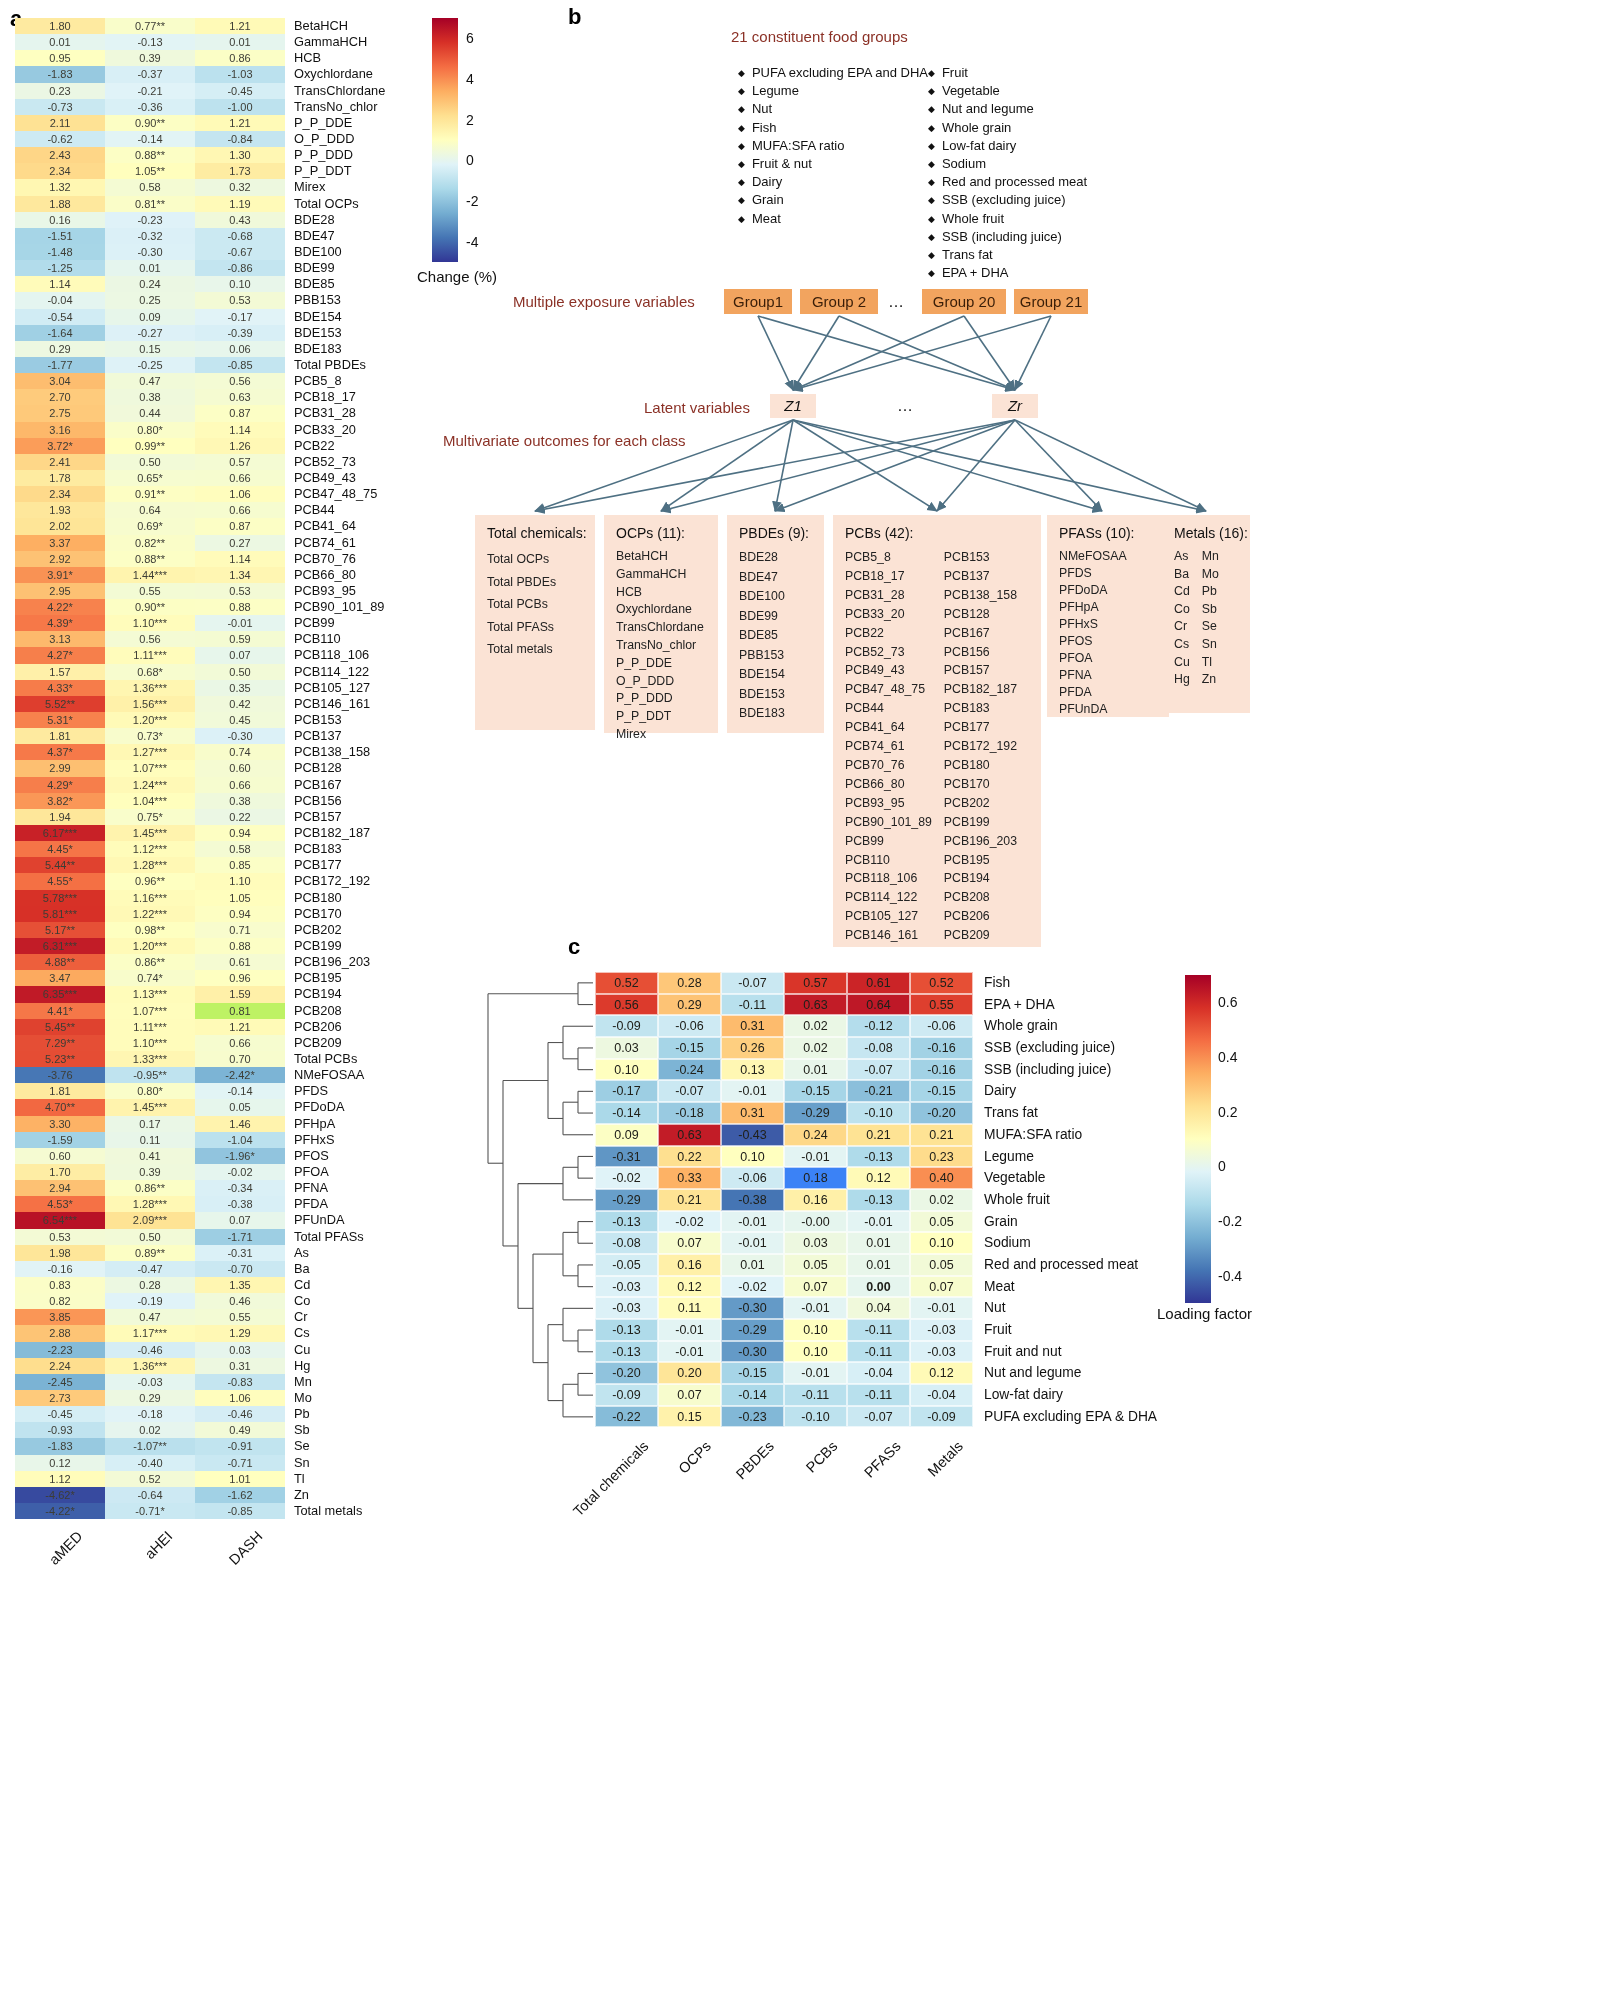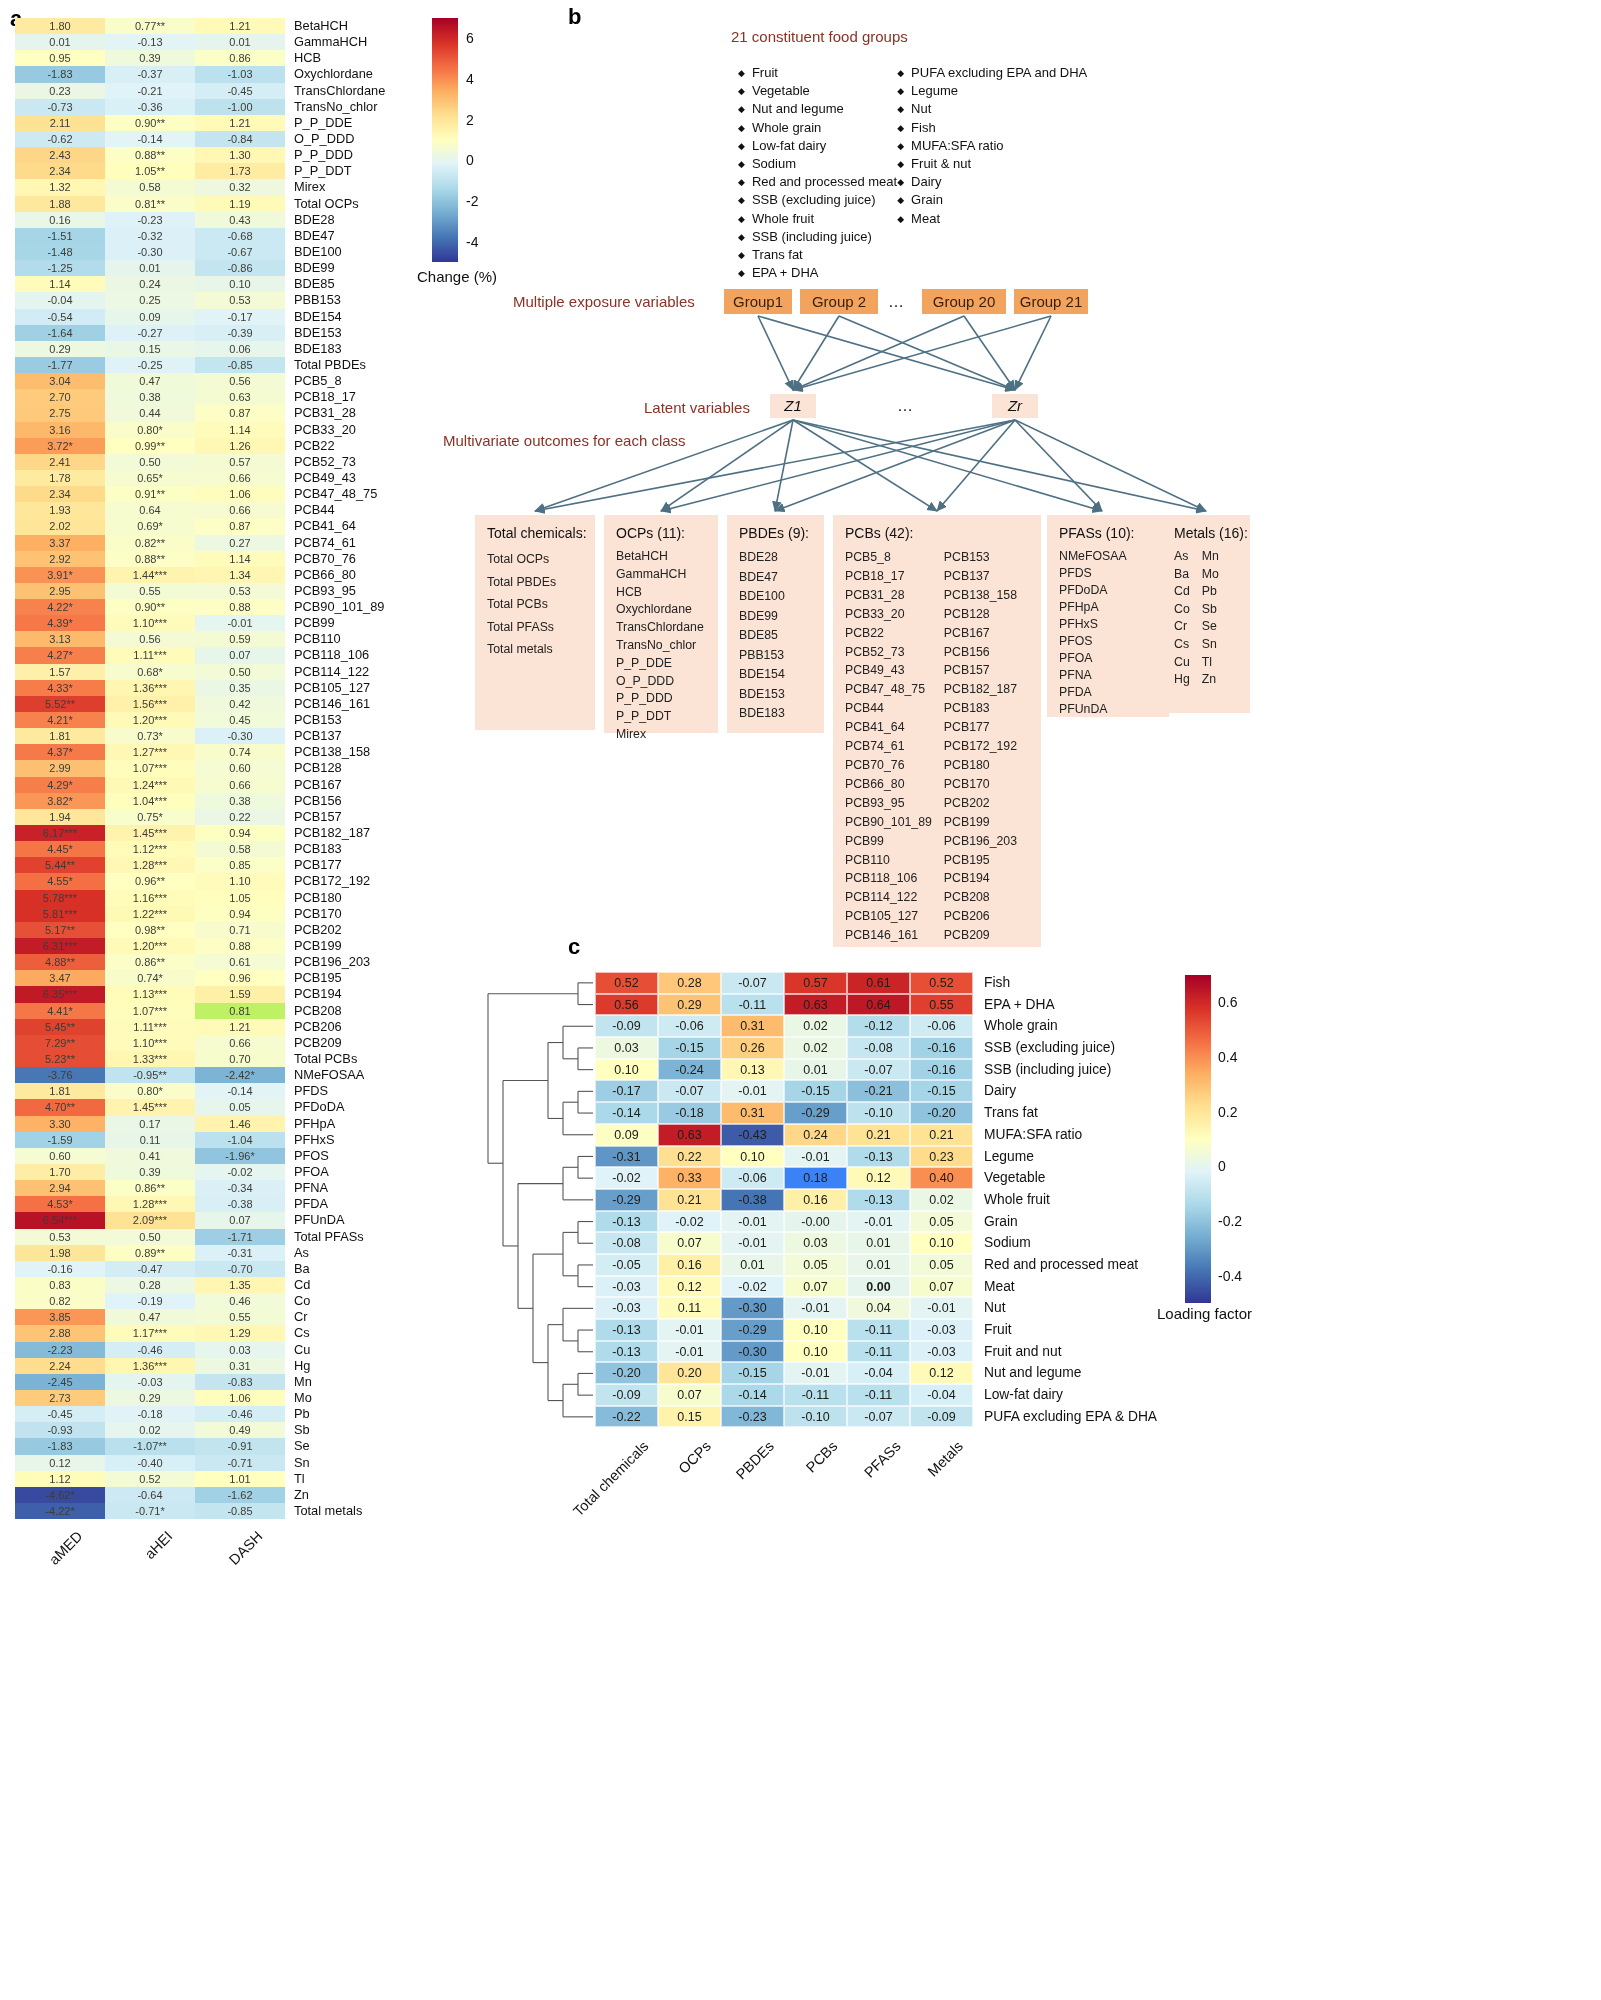--- a/index.html
+++ b/index.html
@@ -294,21 +294,21 @@
         <div class="a-cell" style="background: rgb(234, 247, 229);">0.35</div>
         <div class="a-rowlabel">PCB105_127</div>
       </div>
       <div class="a-row">
         <div class="a-cell" style="background: rgb(222, 62, 46);">5.52**</div>
         <div class="a-cell" style="background: rgb(255, 241, 169);">1.56***</div>
         <div class="a-cell" style="background: rgb(240, 249, 219);">0.42</div>
         <div class="a-rowlabel">PCB146_161</div>
       </div>
       <div class="a-row">
-        <div class="a-cell" style="background: rgb(247, 130, 77);">4.21*</div>
+        <div class="a-cell" style="background: rgb(247, 130, 77);">5.31*</div>
         <div class="a-cell" style="background: rgb(255, 250, 183);">1.20***</div>
         <div class="a-cell" style="background: rgb(241, 250, 217);">0.45</div>
         <div class="a-rowlabel">PCB153</div>
       </div>
       <div class="a-row">
         <div class="a-cell" style="background: rgb(254, 234, 159);">1.81</div>
         <div class="a-cell" style="background: rgb(248, 252, 204);">0.73*</div>
         <div class="a-cell" style="background: rgb(220, 241, 247);">-0.30</div>
         <div class="a-rowlabel">PCB137</div>
       </div>
@@ -613,44 +613,44 @@
       <div class="cbar-tick" style="left: 466px; top: 111.667px;">2</div>
       <div class="cbar-tick" style="left: 466px; top: 152.333px;">0</div>
       <div class="cbar-tick" style="left: 466px; top: 193px;">-2</div>
       <div class="cbar-tick" style="left: 466px; top: 233.667px;">-4</div>
     </div>
   <div class="cbar-label" style="left:417px;top:268px;">Change (%)</div>
 
   <div class="panel-label" style="left:568px;top:4px;">b</div>
   <div class="b-title" style="left:731px;top:28px;">21 constituent food groups</div>
   <div id="food-box">
+    <div class="food-col" id="food-col-right">
+        <div class="food-item"><span class="bullet">◆</span><span>PUFA excluding EPA and DHA</span></div>
+        <div class="food-item"><span class="bullet">◆</span><span>Legume</span></div>
+        <div class="food-item"><span class="bullet">◆</span><span>Nut</span></div>
+        <div class="food-item"><span class="bullet">◆</span><span>Fish</span></div>
+        <div class="food-item"><span class="bullet">◆</span><span>MUFA:SFA ratio</span></div>
+        <div class="food-item"><span class="bullet">◆</span><span>Fruit &amp; nut</span></div>
+        <div class="food-item"><span class="bullet">◆</span><span>Dairy</span></div>
+        <div class="food-item"><span class="bullet">◆</span><span>Grain</span></div>
+        <div class="food-item"><span class="bullet">◆</span><span>Meat</span></div>
+      </div>
     <div class="food-col" id="food-col-left">
         <div class="food-item"><span class="bullet">◆</span><span>Fruit</span></div>
         <div class="food-item"><span class="bullet">◆</span><span>Vegetable</span></div>
         <div class="food-item"><span class="bullet">◆</span><span>Nut and legume</span></div>
         <div class="food-item"><span class="bullet">◆</span><span>Whole grain</span></div>
         <div class="food-item"><span class="bullet">◆</span><span>Low-fat dairy</span></div>
         <div class="food-item"><span class="bullet">◆</span><span>Sodium</span></div>
         <div class="food-item"><span class="bullet">◆</span><span>Red and processed meat</span></div>
         <div class="food-item"><span class="bullet">◆</span><span>SSB (excluding juice)</span></div>
         <div class="food-item"><span class="bullet">◆</span><span>Whole fruit</span></div>
         <div class="food-item"><span class="bullet">◆</span><span>SSB (including juice)</span></div>
         <div class="food-item"><span class="bullet">◆</span><span>Trans fat</span></div>
         <div class="food-item"><span class="bullet">◆</span><span>EPA + DHA</span></div>
-      </div>
-    <div class="food-col" id="food-col-right">
-        <div class="food-item"><span class="bullet">◆</span><span>PUFA excluding EPA and DHA</span></div>
-        <div class="food-item"><span class="bullet">◆</span><span>Legume</span></div>
-        <div class="food-item"><span class="bullet">◆</span><span>Nut</span></div>
-        <div class="food-item"><span class="bullet">◆</span><span>Fish</span></div>
-        <div class="food-item"><span class="bullet">◆</span><span>MUFA:SFA ratio</span></div>
-        <div class="food-item"><span class="bullet">◆</span><span>Fruit &amp; nut</span></div>
-        <div class="food-item"><span class="bullet">◆</span><span>Dairy</span></div>
-        <div class="food-item"><span class="bullet">◆</span><span>Grain</span></div>
-        <div class="food-item"><span class="bullet">◆</span><span>Meat</span></div>
       </div>
   </div>
   <div class="b-title" style="left:513px;top:293px;">Multiple exposure variables</div>
   <div id="group-chips">
       <div class="chip" style="left: 724px; top: 289px; width: 68px;">Group1</div>
       <div class="chip" style="left: 800px; top: 289px; width: 78px;">Group 2</div>
       <div class="dots" style="left: 888px; top: 293px;">…</div>
       <div class="chip" style="left: 922px; top: 289px; width: 84px;">Group 20</div>
       <div class="chip" style="left: 1014px; top: 289px; width: 74px;">Group 21</div>
     </div>

